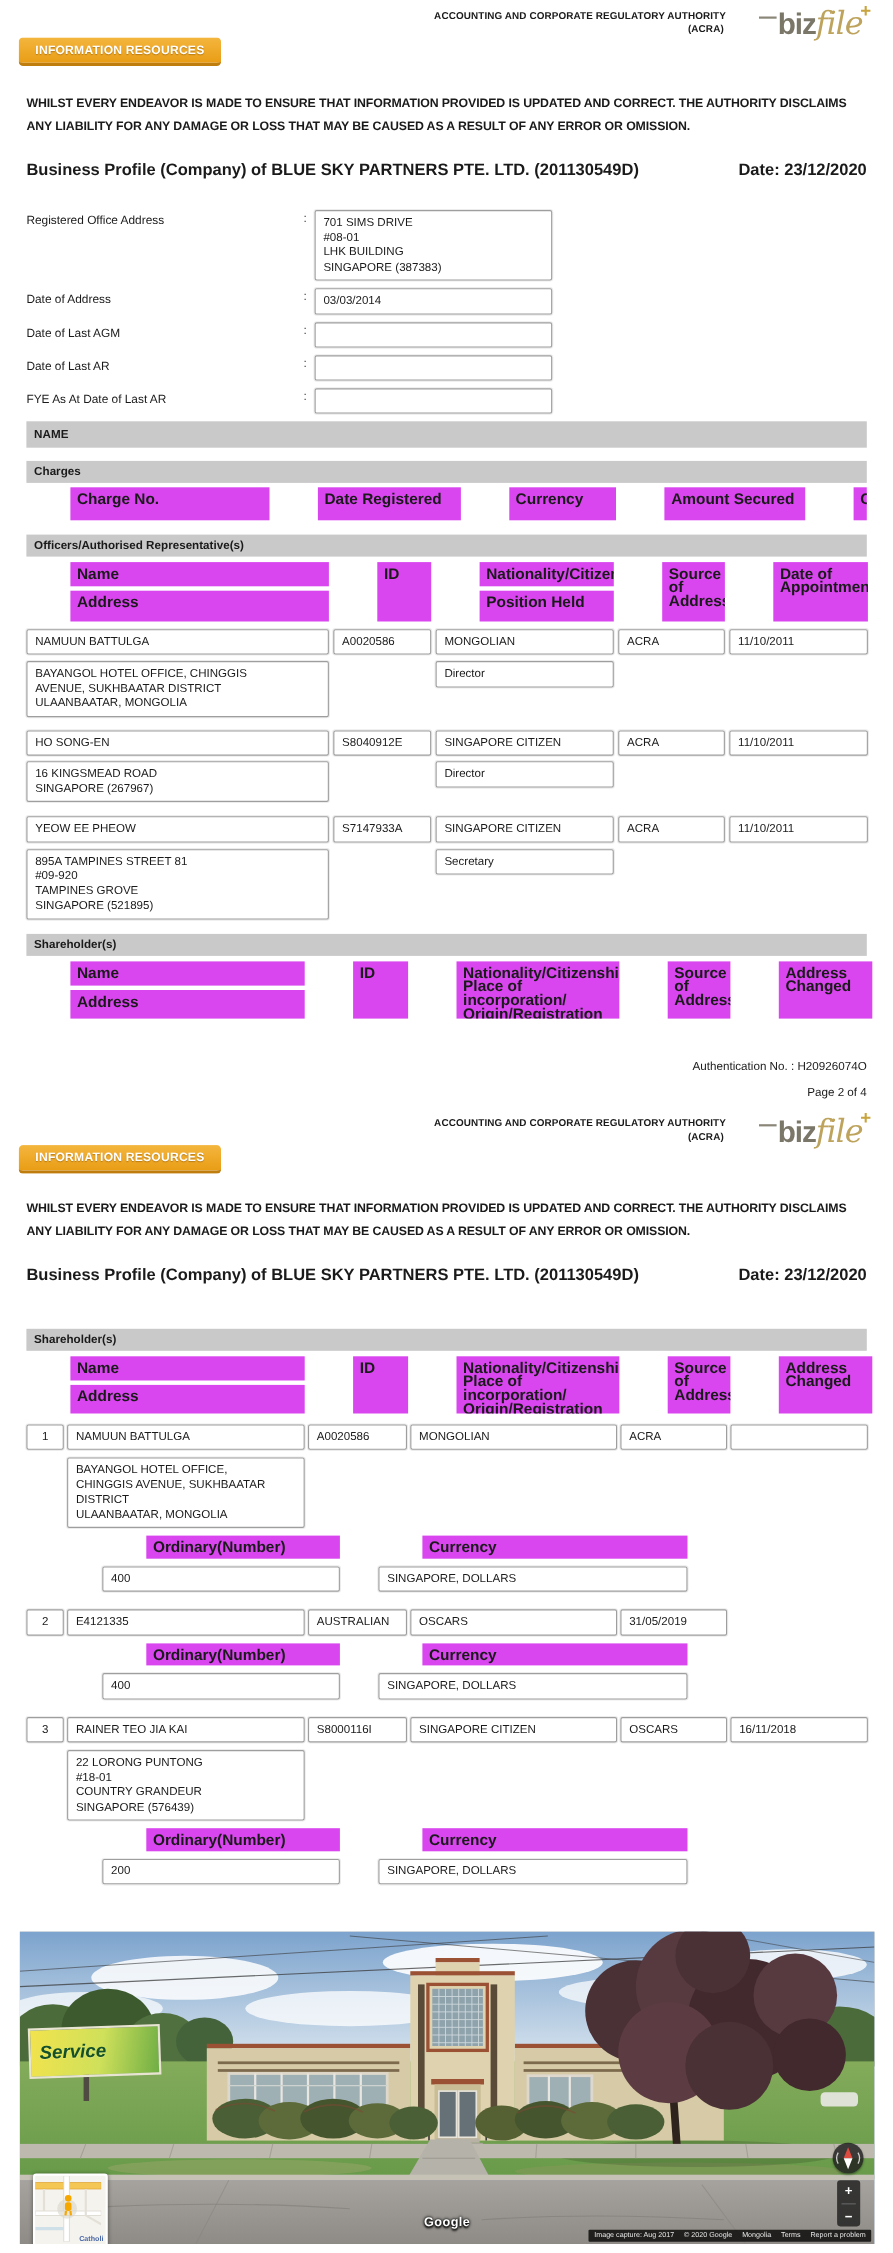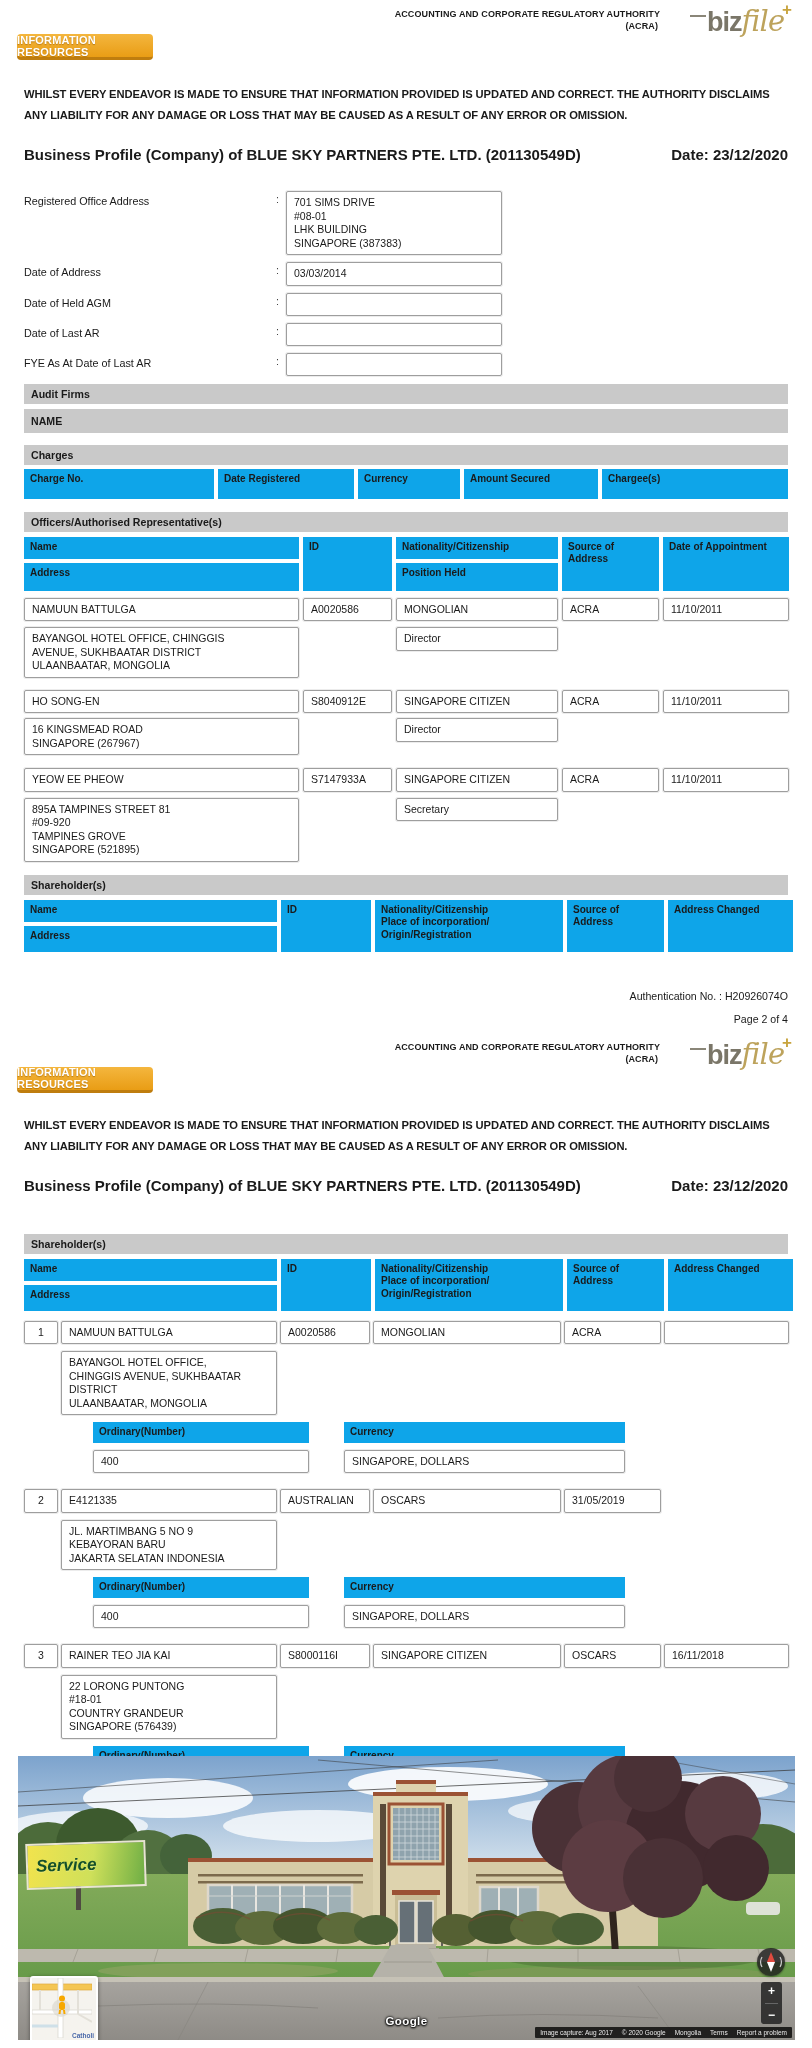--- a/index.html
+++ b/index.html
@@ -12,21 +12,21 @@
   
   .pgheader{position:relative;height:70px;}
   .acra-lines{position:absolute;right:128px;top:8px;text-align:right;font-weight:bold;font-size:9px;line-height:12px;letter-spacing:.1px;}
   .acra-l2{margin-right:2px;}
   .logo{position:absolute;right:-4px;top:0;white-space:nowrap;}
   .logo .dash{display:inline-block;width:16px;height:2px;background:#8a8678;vertical-align:14px;margin-right:1px;}
   .logo .biz{font-weight:bold;font-size:27px;color:#7a7668;letter-spacing:-1px;}
   .logo .file{font-family:"DejaVu Serif","Liberation Serif",serif;font-style:italic;font-size:29px;color:#bda35c;letter-spacing:-1px;}
   .logo .plus{color:#c8a43e;font-size:17px;font-weight:bold;vertical-align:16px;margin-left:-2px;}
   .badge{
-    position:absolute;left:-7px;top:34px;width:136px;height:23px;
+    position:absolute;left:-7px;top:34px;width:184px;height:23px;
     background:linear-gradient(#f4b63e,#e99d15);border-radius:4px;
     border-bottom:3px solid #bf7d0e;color:#fff;font-weight:bold;font-size:11px;
     display:flex;align-items:center;justify-content:center;letter-spacing:.2px;
     text-shadow:0 1px 1px rgba(120,70,0,.45);
   }
   
   .disclaimer{margin-top:14px;font-weight:bold;font-size:11.2px;line-height:21px;letter-spacing:-.1px;}
   .titlerow{margin-top:20px;display:flex;justify-content:space-between;font-weight:bold;font-size:15px;}
   .rightline{text-align:right;font-size:10.6px;}
   
@@ -37,21 +37,21 @@
   .fbox{width:200px;}
   
   .vbox{
     background:#fff;border:1px solid #9e9e9e;border-radius:2px;
     box-shadow:0 0 0 1px #ececec;padding:4px 7px;font-size:10.5px;line-height:13.5px;
     min-height:13px;
   }
   .pre{white-space:pre-line;}
   .bar{background:#c9c9c9;font-weight:bold;font-size:10.6px;padding:4px 7px;}
   .bar.tall{padding:6px 7px;}
-  .hcell{background:#0ea5e9;font-weight:bold;font-size:10px;line-height:12.5px;padding:4px 6px;white-space:pre-line;overflow:hidden;}
+  .hcell{background:#d946ef;font-weight:bold;font-size:14px;line-height:12.5px;padding:4px 6px;white-space:pre-line;overflow:hidden;margin-left:40px;}
   
   .chrow{display:flex;gap:4px;margin-top:4px;}
   .chrow .hcell{height:22px;}
   .chrow .c0{width:178px;}.chrow .c1{width:124px;}.chrow .c2{width:90px;}.chrow .c3{width:122px;}.chrow .c4{width:170px;}
   
   .off-grid{display:grid;grid-template-columns:275px 89px 162px 97px 126px;column-gap:4px;align-items:start;}
   .oh{grid-template-rows:22px 28px;row-gap:4px;}
   .oh .hcell{height:100%;box-sizing:border-box;}
   .rs2{grid-row:1 / span 2;}
   .c1r2{grid-column:1;grid-row:2;}
@@ -126,37 +126,36 @@
 #08-01
 LHK BUILDING
 SINGAPORE (387383)</div>
       </div>
       <div class="frow">
         <div class="flabel">Date of Address</div>
         <div class="fcolon">:</div>
         <div class="fbox vbox">03/03/2014</div>
       </div>
       <div class="frow">
-        <div class="flabel">Date of Held AGM</div>
+        <div class="flabel">Date of Last AGM</div>
         <div class="fcolon">:</div>
         <div class="fbox vbox"></div>
       </div>
       <div class="frow">
         <div class="flabel">Date of Last AR</div>
         <div class="fcolon">:</div>
         <div class="fbox vbox"></div>
       </div>
       <div class="frow">
         <div class="flabel">FYE As At Date of Last AR</div>
         <div class="fcolon">:</div>
         <div class="fbox vbox"></div>
       </div>
     </div>
 
-    <div class="bar" style="margin-top:8px">Audit Firms</div>
     <div class="bar tall" style="margin-top:5px">NAME</div>
 
     <div class="bar" style="margin-top:12px">Charges</div>
     <div class="chrow">
       <div class="hcell c0">Charge No.</div>
       <div class="hcell c1">Date Registered</div>
       <div class="hcell c2">Currency</div>
       <div class="hcell c3">Amount Secured</div>
       <div class="hcell c4" style="flex:1">Chargee(s)</div>
     </div>
@@ -297,26 +296,20 @@
       </div>
     </div>
 
     <div>
       <div class="sh-row-grid" style="margin-top:16px">
         <div class="vbox numbox">2</div>
         <div class="vbox">E4121335</div>
         <div class="vbox">AUSTRALIAN</div>
         <div class="vbox">OSCARS</div>
         <div class="vbox">31/05/2019</div>
-      </div>
-      <div class="sh-row-grid" style="margin-top:7px">
-        <div></div>
-        <div class="vbox pre">JL. MARTIMBANG 5 NO 9
-KEBAYORAN BARU
-JAKARTA SELATAN INDONESIA</div>
       </div>
       <div class="sh-sub" style="margin-top:7px">
         <div></div>
         <div class="hcell">Ordinary(Number)</div>
         <div class="hcell">Currency</div>
       </div>
       <div class="sh-sub" style="margin-top:7px">
         <div></div>
         <div class="vbox">400</div>
         <div class="vbox">SINGAPORE, DOLLARS</div>

